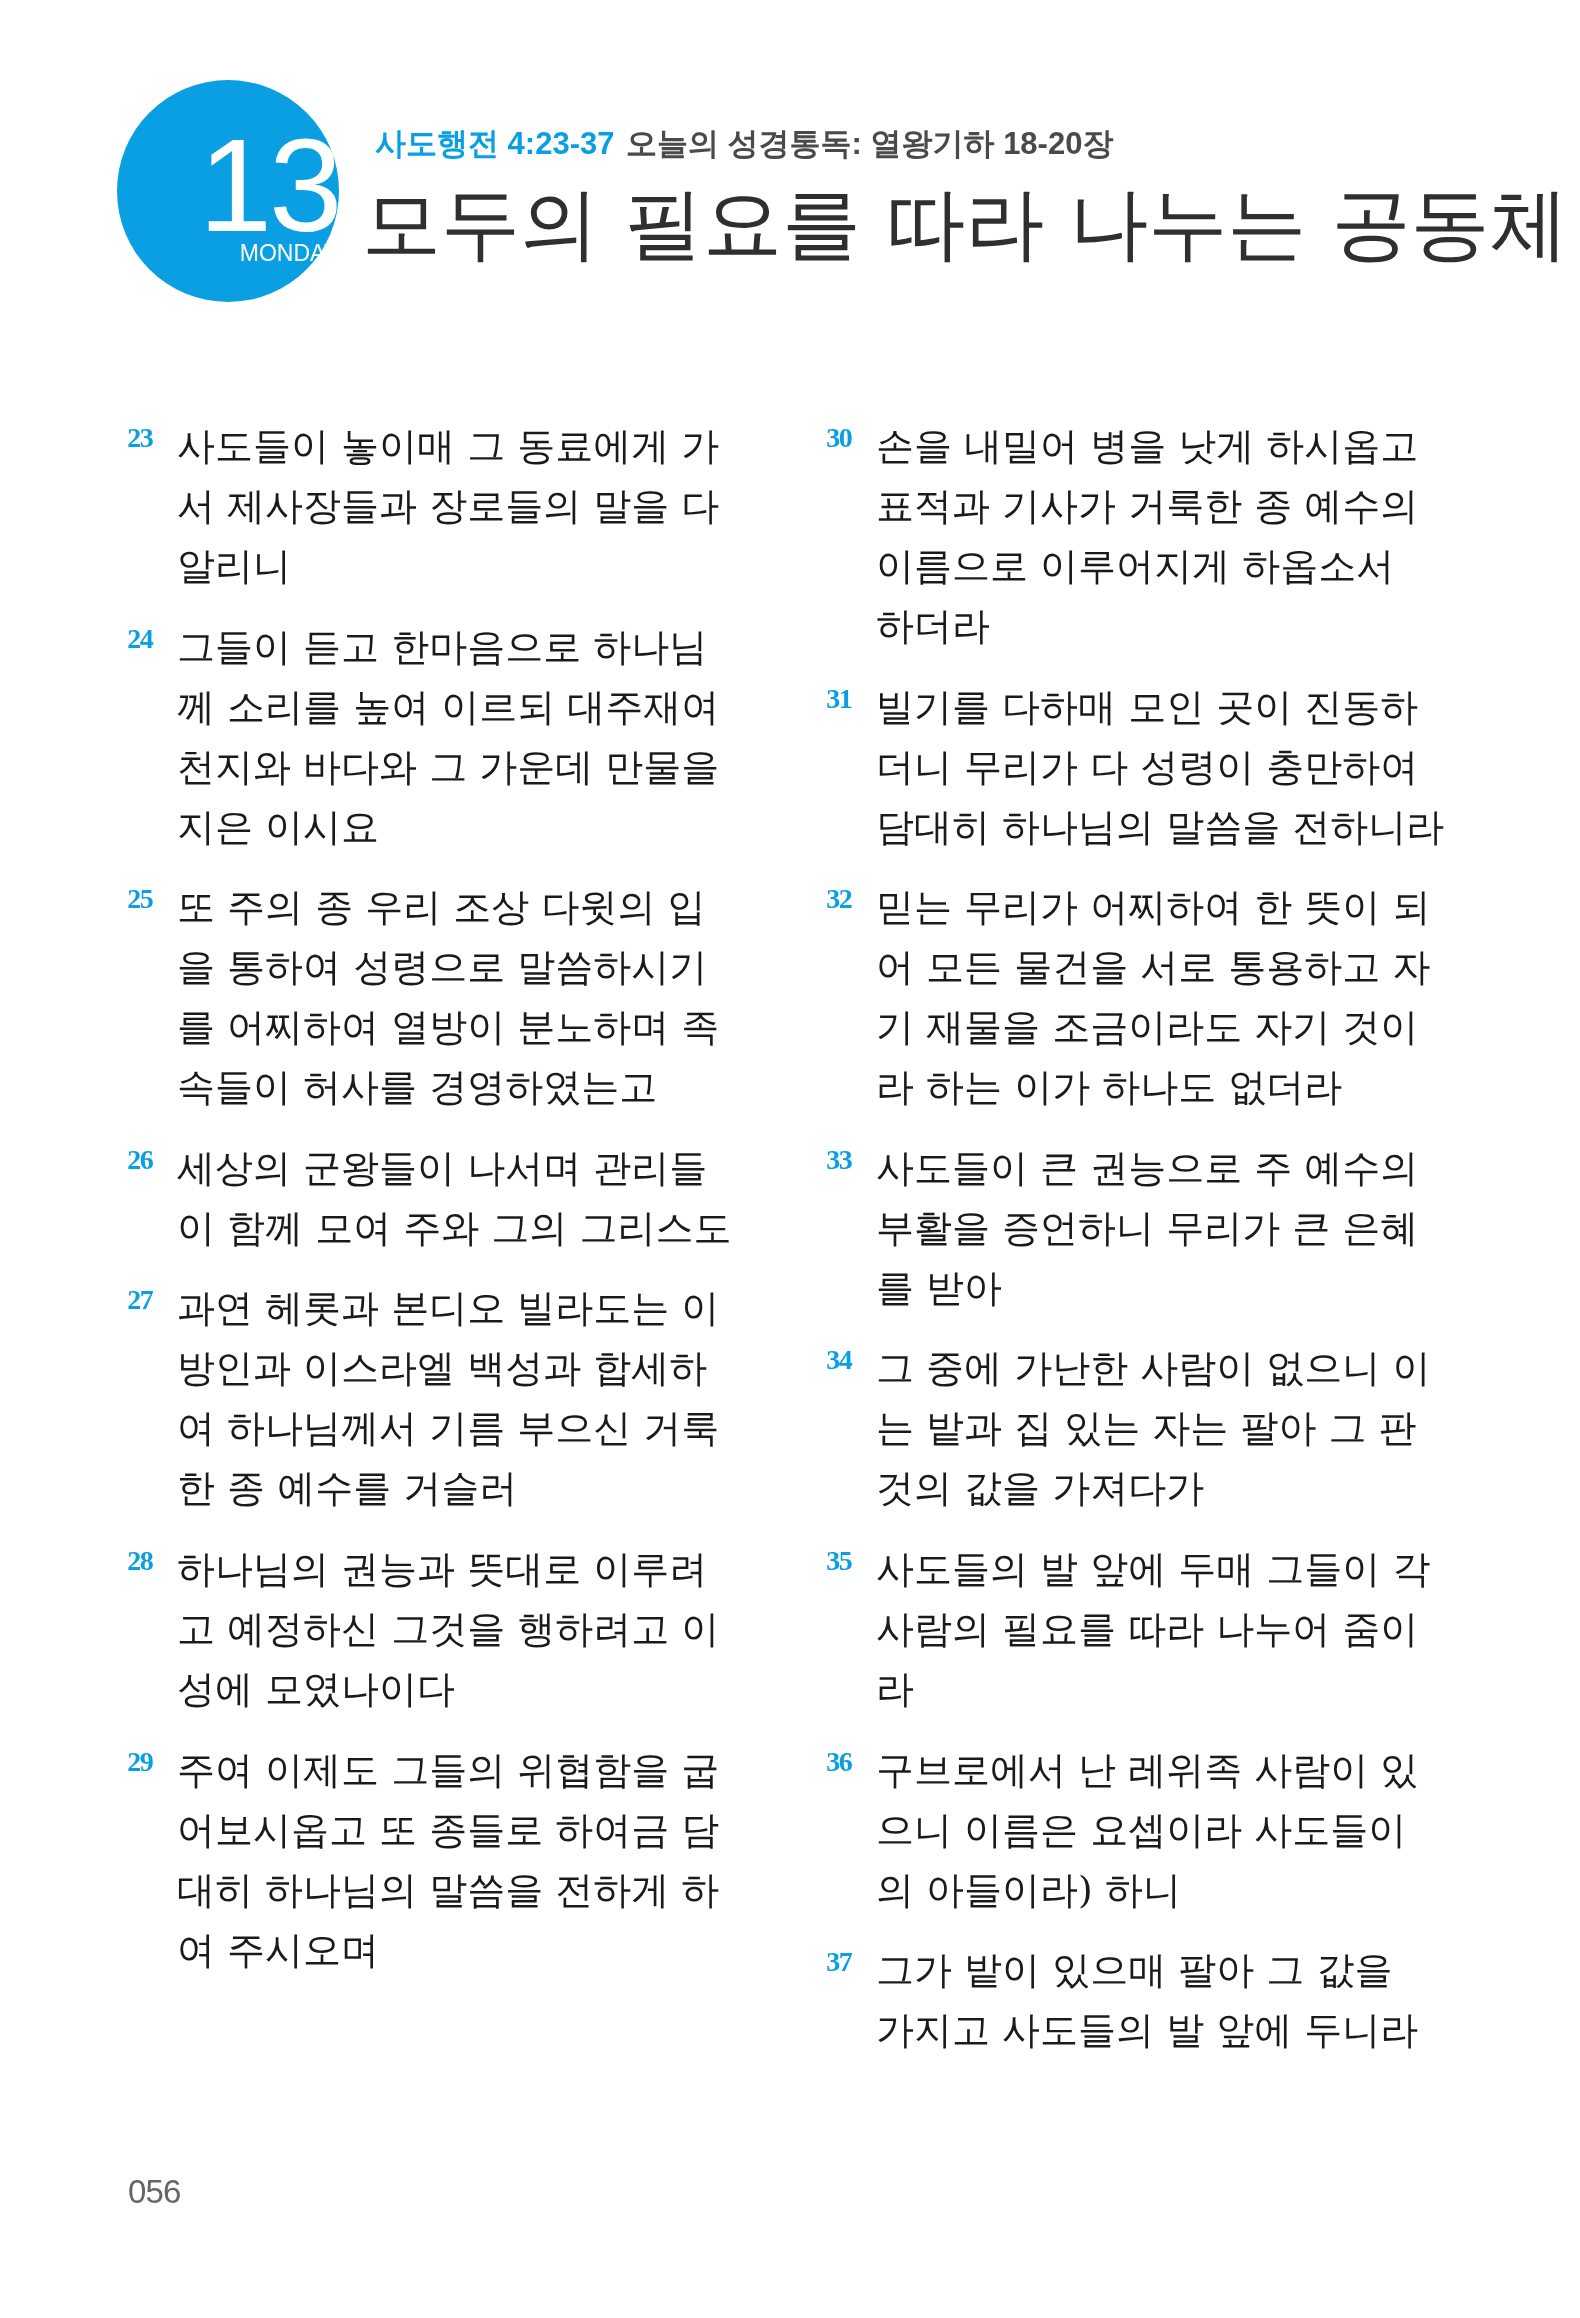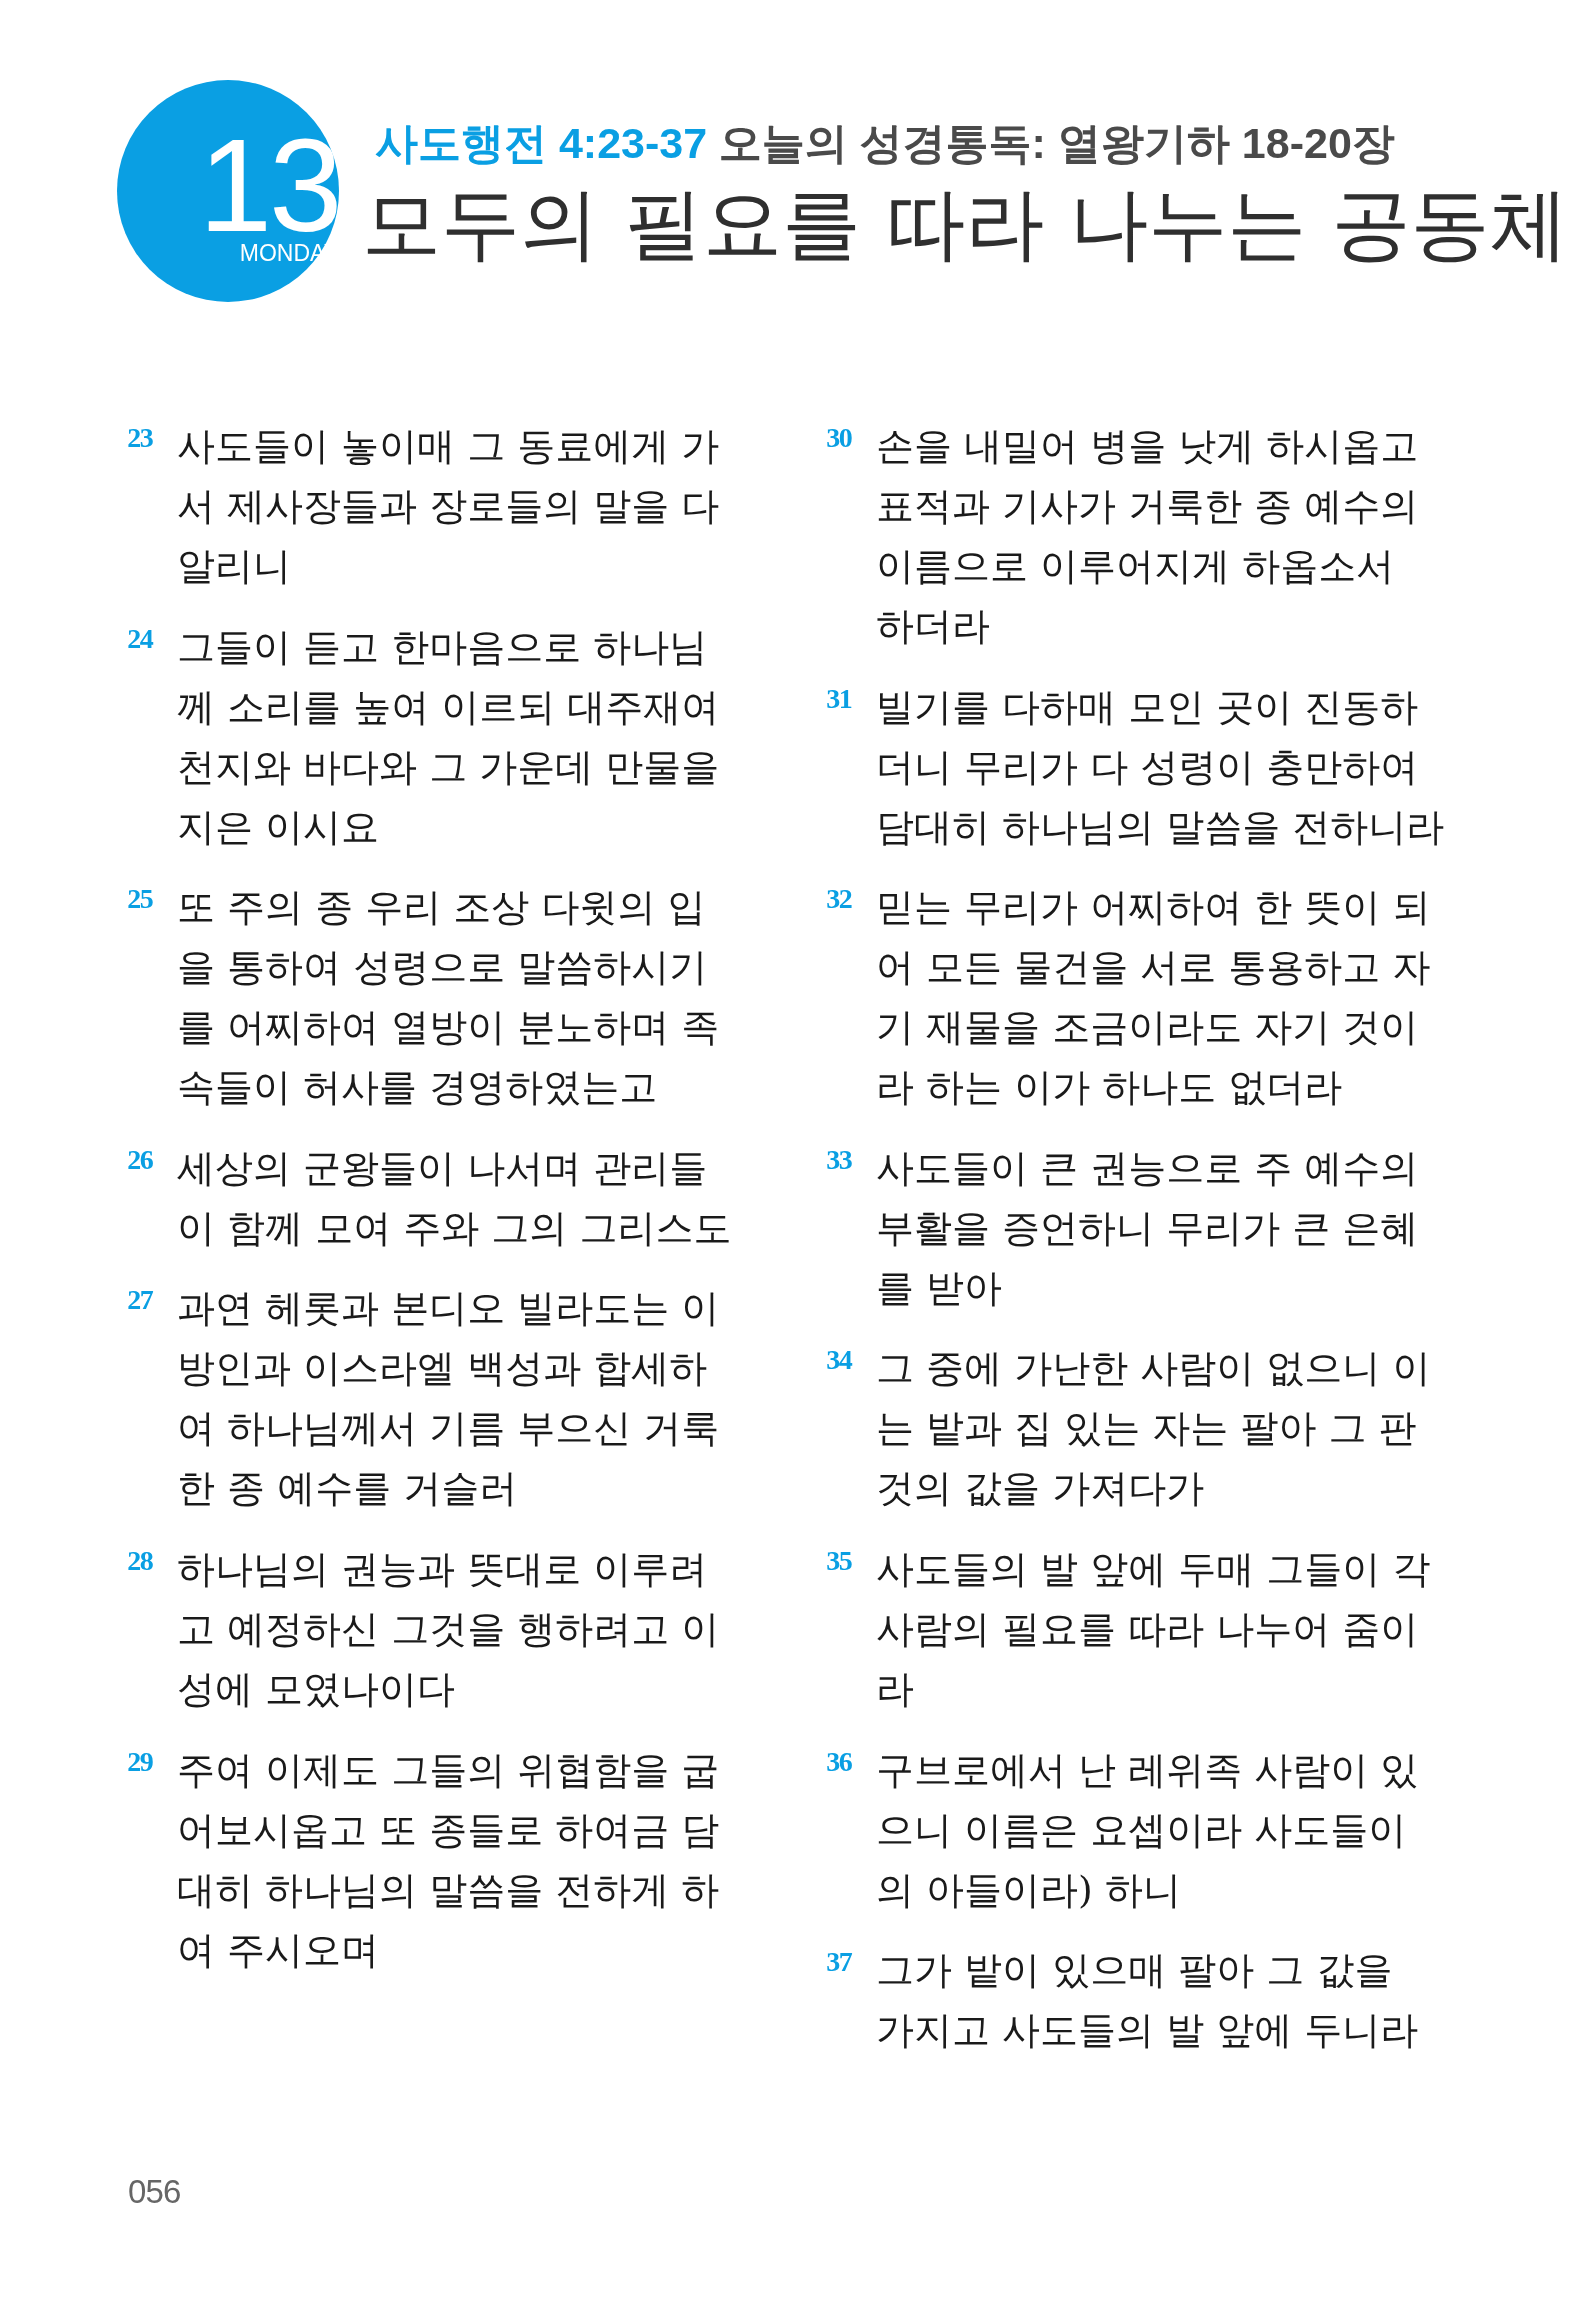--- a/index.html
+++ b/index.html
@@ -6,21 +6,21 @@
   body { width: 1581px; height: 2319px; position: relative; overflow: hidden;
          font-family: "DejaVu Sans", "Liberation Sans", sans-serif; color: #1a1a1a; }
 
   .day-badge { position: absolute; left: 117px; top: 80px; width: 222px; height: 222px;
                border-radius: 50%; background: #0A9FE3; color: #ffffff; text-align: right; }
   .day-number { position: absolute; left: 0; right: 0; top: 40px; font-family: "Liberation Sans", sans-serif;
                 font-size: 132px; line-height: 132px; font-weight: 400; letter-spacing: -3.3px; }
   .day-name { position: absolute; left: 0; right: 0; top: 161px; font-family: "Liberation Sans", sans-serif;
               font-size: 23px; line-height: 25px; font-weight: 300; letter-spacing: 0px; }
 
-  .subtitle { position: absolute; left: 375px; top: 122px; font-size: 43px; line-height: 43px;
+  .subtitle { position: absolute; left: 375px; top: 122px; font-size: 31px; line-height: 43px;
               white-space: nowrap; font-family: "Liberation Sans", "DejaVu Sans", sans-serif; }
   .subtitle .ref { color: #0A9FE3; font-weight: 700; margin-right: 11.5px; }
   .subtitle .reading { color: #4a4a4a; font-weight: 700; }
 
   .title { position: absolute; left: 362px; top: 175px; font-size: 79px; line-height: 99px;
            color: #2f2f2f; white-space: nowrap; font-family: "DejaVu Serif", "Liberation Serif", serif; }
 
   .column { position: absolute; top: 416px; width: 609px; }
   .col-left { left: 124px; }
   .col-right { left: 782px; margin-left: 41px; }

